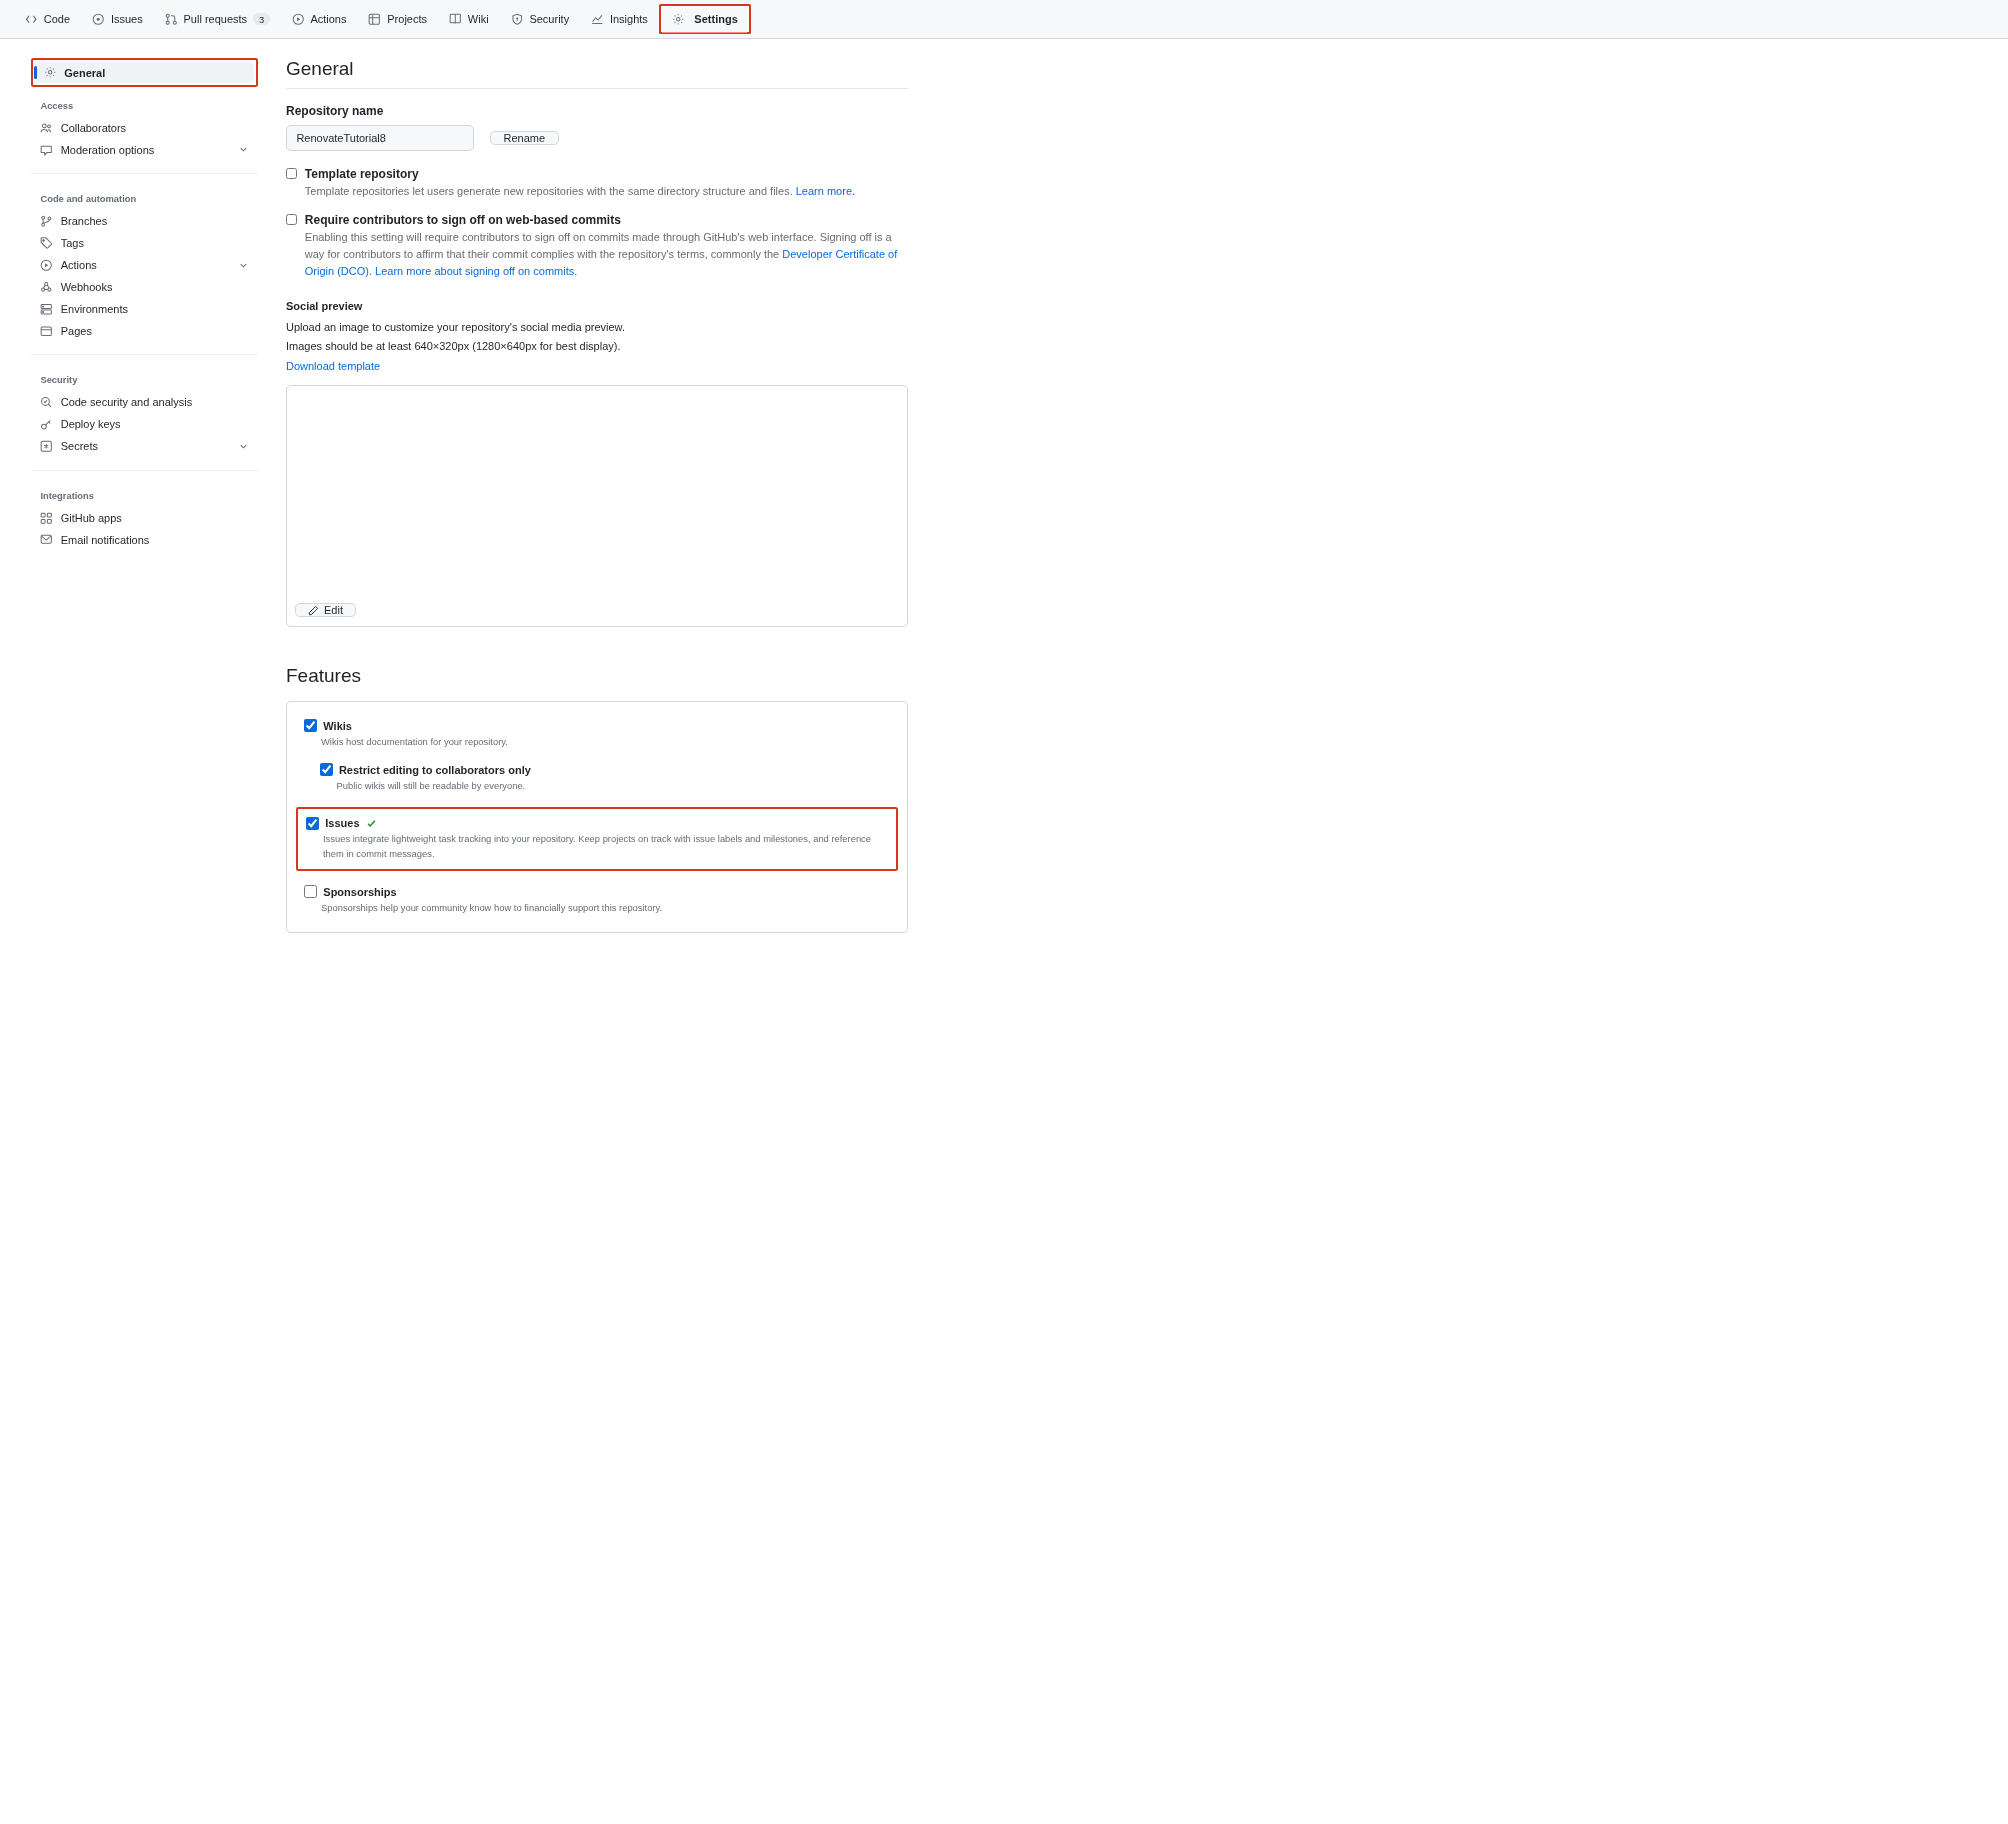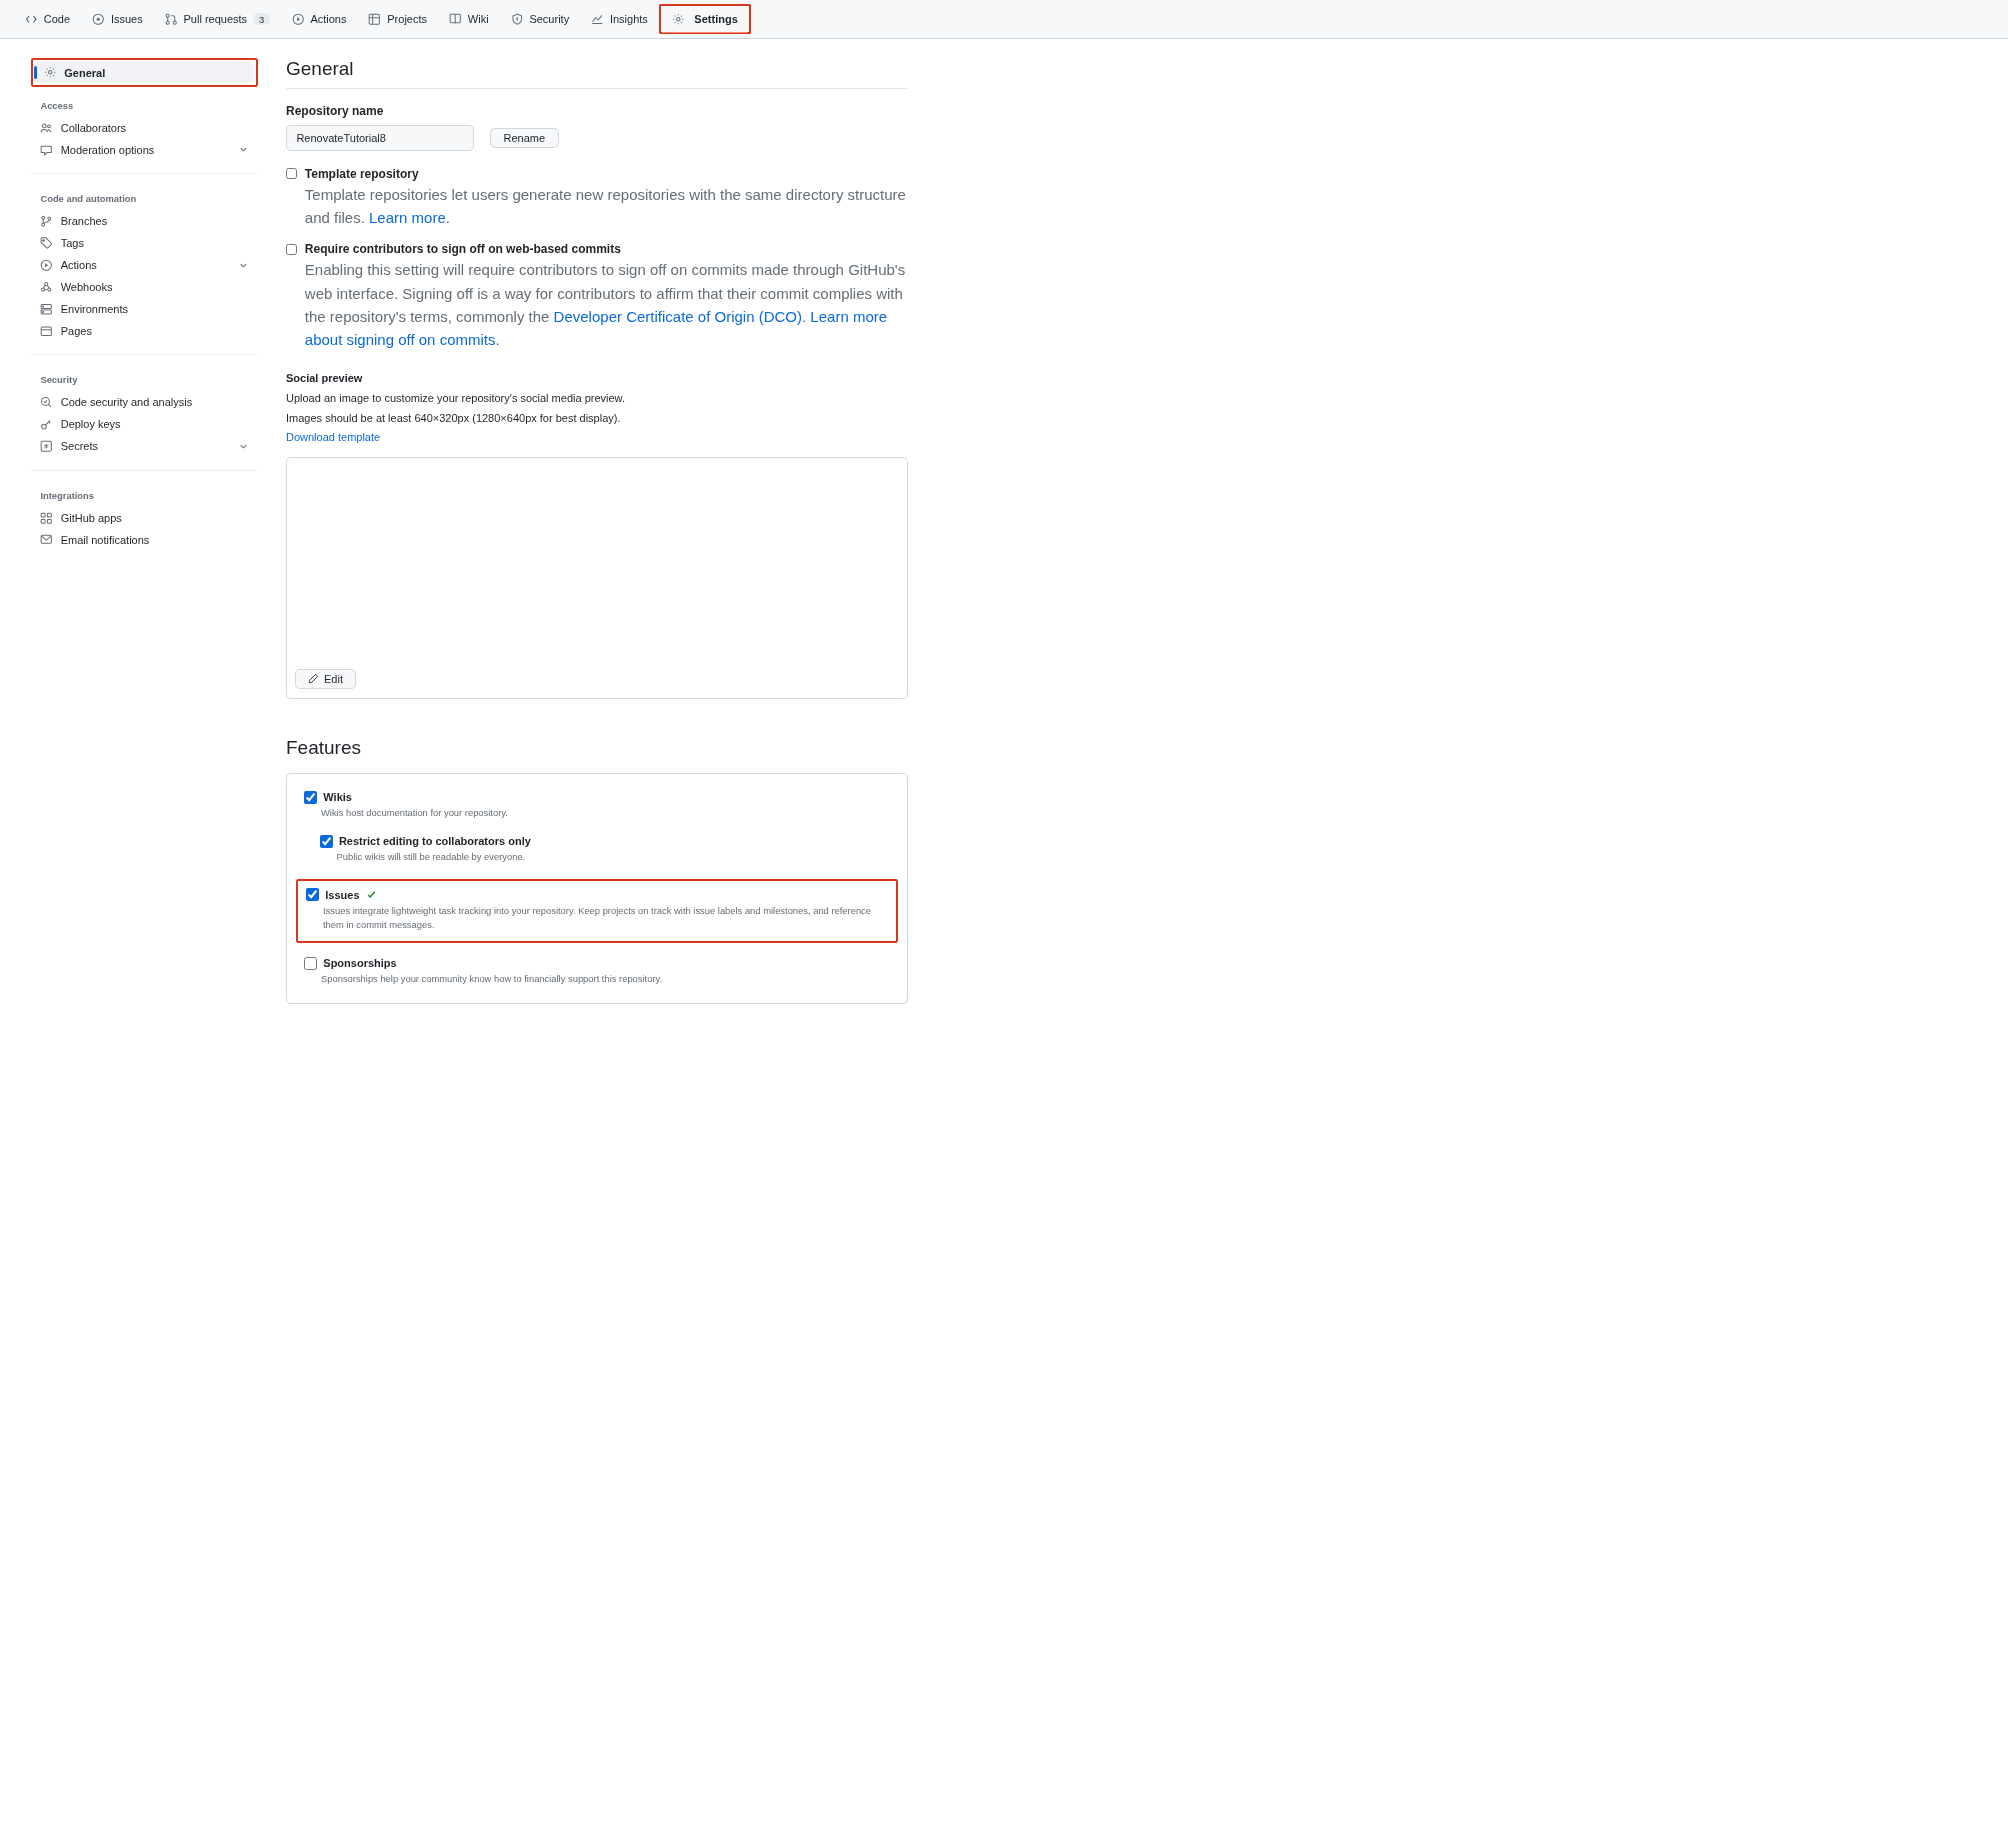--- a/index.html
+++ b/index.html
@@ -117,33 +117,33 @@
     height: 26.6px;
     width: 188px;
     background: #f6f8fa;
     color: #1f2328;
   }
   .btn {
     border: 0.8px solid #d0d7de;
     background: #f6f8fa;
     border-radius: 4.7px;
     padding: 3.9px 12.5px;
-    height: 20px;
+    height: 14px;
     font-size: 11px;
     font-weight: 500;
     cursor: pointer;
     color: #1f2328;
     display: flex;
     align-items: center;
     gap: 4.7px;
   }
   .check-block { display: flex; gap: 7.8px; margin-bottom: 12.5px; align-items: flex-start; }
   .check-block input[type=checkbox] { margin-top: 1.6px; width: 11px; height: 11px; }
   .check-title { font-weight: 600; font-size: 12px; }
-  .check-desc { color: #656d76; font-size: 15px; margin-top: 2.3px; line-height: 1.55; }
+  .check-desc { color: #656d76; font-size: 11px; margin-top: 2.3px; line-height: 1.55; }
   .link { color: #0969da; text-decoration: none; cursor: pointer; }
   .subhead { font-weight: 600; font-size: 11px; margin-top: 20.3px; margin-bottom: 6.3px; }
   .prose { font-size: 11px; margin-bottom: 3.1px; line-height: 1.5; }
   .preview-box {
     border: 0.8px solid #d0d7de;
     border-radius: 4.7px;
     height: 242px;
     margin-top: 11px;
     position: relative;
   }

